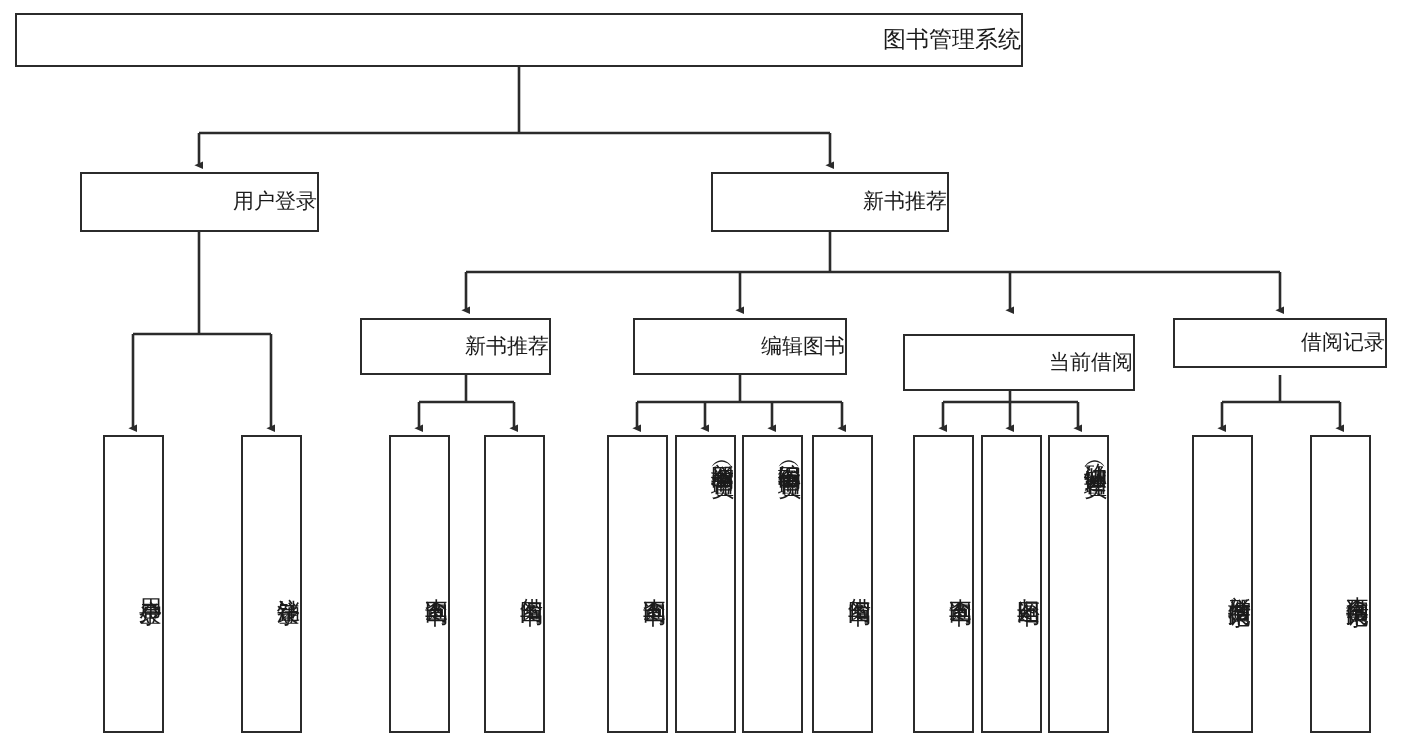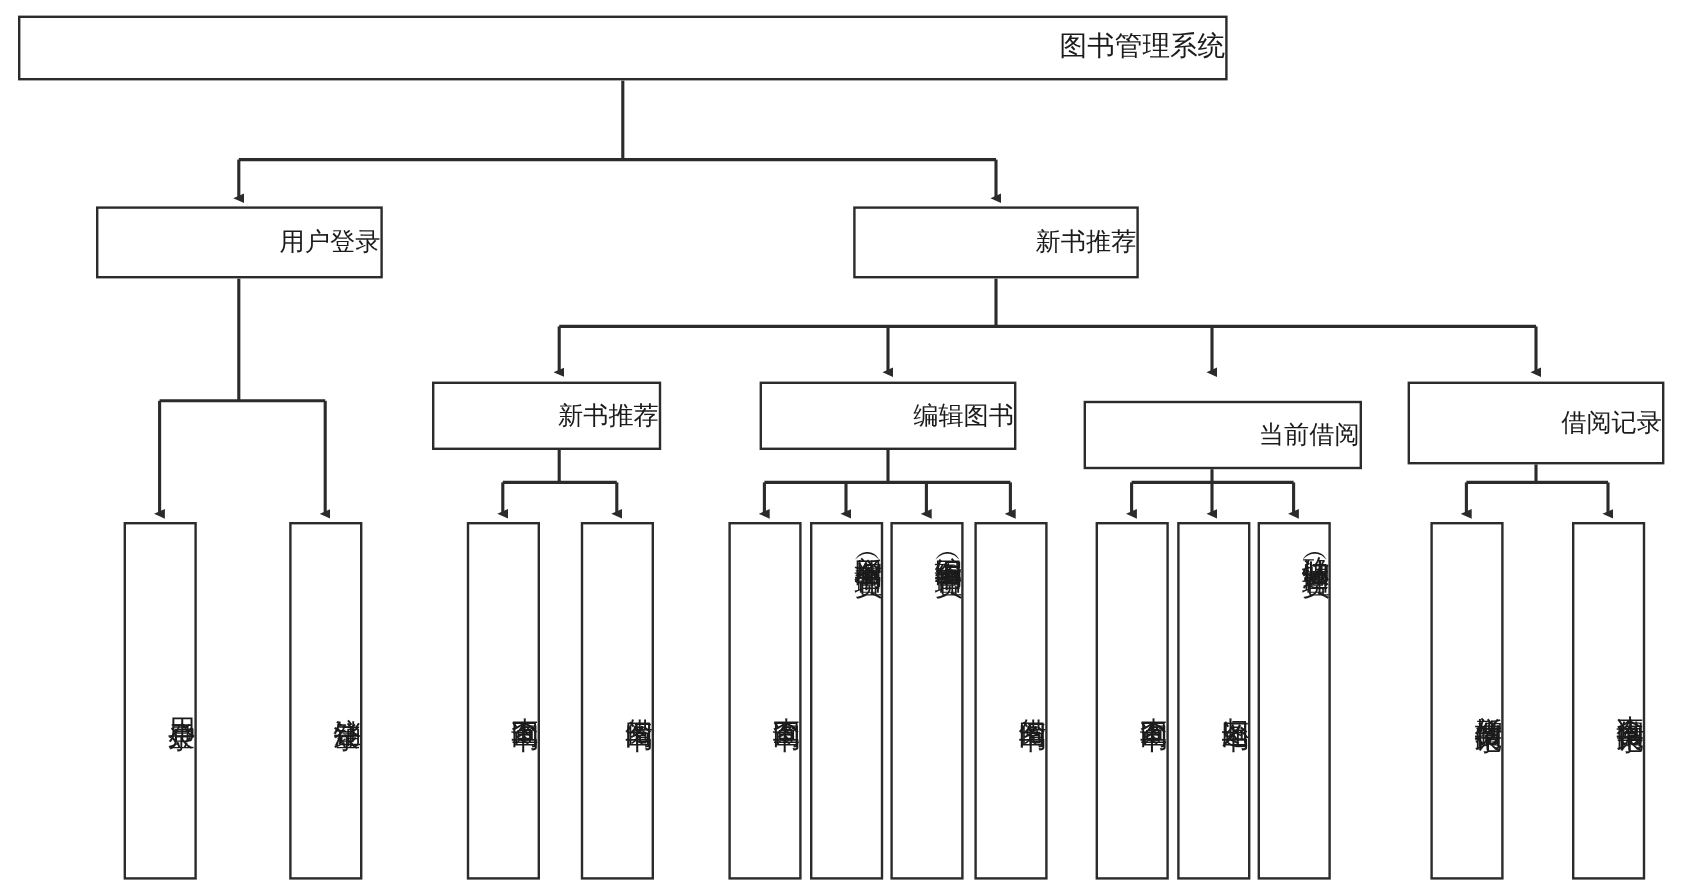--- a/index.html
+++ b/index.html
@@ -149,21 +149,21 @@
   </div>
 
   <div class="node level3" style="left:633px; top:318px; width:214px; height:57px;">
     <span class="node-label">编辑图书</span>
   </div>
 
   <div class="node level3" style="left:903px; top:334px; width:232px; height:57px;">
     <span class="node-label">当前借阅</span>
   </div>
 
-  <div class="node level3" style="left:1173px; top:318px; width:214px; height:69px;padding-left:32px;">
+  <div class="node level3" style="left:1173px; top:318px; width:214px; height:50px;padding-left:32px;">
     <span class="node-label">借阅记录</span>
   </div>
 
   <div class="node leaf centered" style="left:103px; top:435px; width:61px; height:298px;">
     <span class="node-label">用户登录</span>
   </div>
 
   <div class="node leaf centered" style="left:241px; top:435px; width:61px; height:298px;">
     <span class="node-label">注销登录</span>
   </div>

